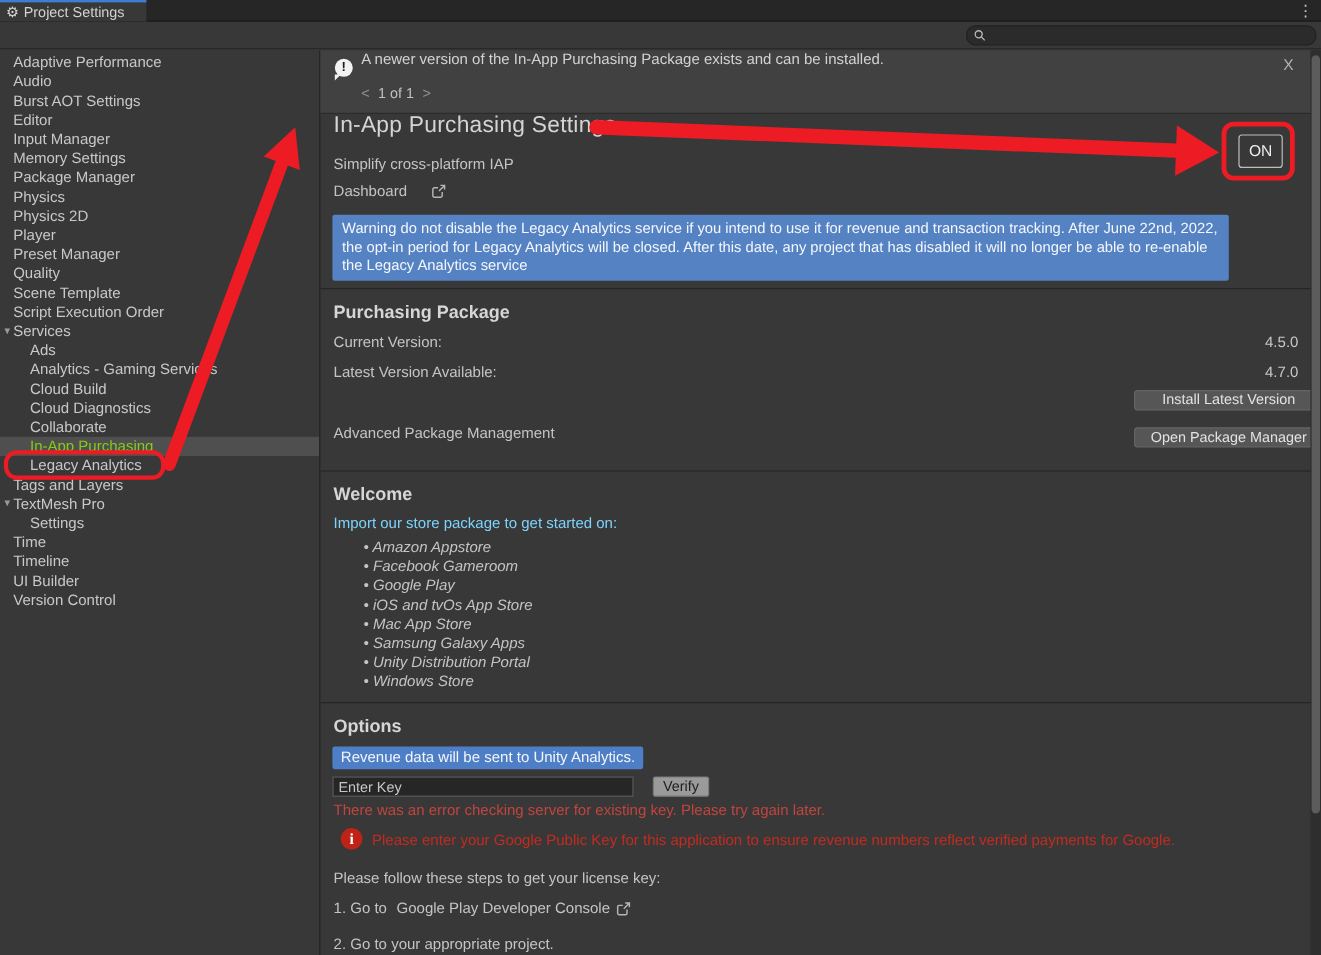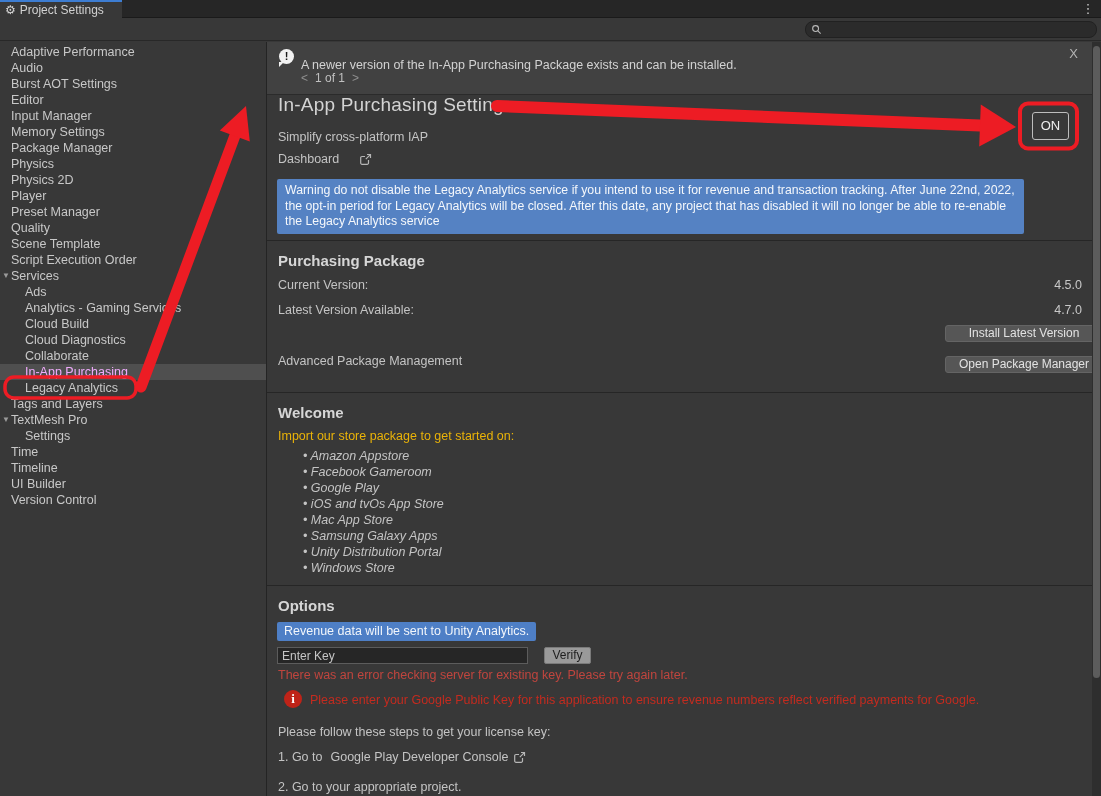--- a/index.html
+++ b/index.html
@@ -15,53 +15,53 @@
 
   
   #toolbar { position:absolute; left:0; top:19px; width:1101px; height:22px; background:#383838; border-bottom:1px solid #282828; }
   #search-field { position:absolute; left:805px; top:2px; width:292px; height:17px; background:#2b2b2b; border:1px solid #212121; border-radius:8px; display:flex; align-items:center; padding:0 5px; }
   #search-field input { flex:1; background:transparent; border:none; outline:none; color:#d8d8d8; font-size:11px; font-family:inherit; }
 
   
   #sidebar { position:absolute; left:0; top:42px; width:266px; height:754px; background:#383838; padding-top:2px; }
   .side-item { position:relative; height:16px; line-height:16px; font-size:12.5px; color:#c8c8c8; padding-left:11px; white-space:nowrap; cursor:default; }
   .side-item.child { padding-left:25px; }
-  .side-item.selected { background:#4f4f4f; color:#f0abfc;text-decoration:underline; }
+  .side-item.selected { background:#4f4f4f; color:#84cc16;text-decoration:underline; }
   .side-item .foldout { position:absolute; left:1px; top:0; font-size:8px; color:#9a9a9a; width:10px; text-align:center; }
 
   
   #main { position:absolute; left:266px; top:42px; width:835px; height:754px; background:#383838; border-left:1px solid #242424; }
   .divider { position:absolute; left:0; width:826px; height:1px; background:#262626; }
 
   
   #notif { position:absolute; left:0; top:0; width:826px; height:53px; background:#414141; border-bottom:1px solid #2b2b2b; }
   #notif-icon { position:absolute; left:12px; top:7px; width:15px; height:15px; background:#f2f2f2; border-radius:50%; color:#1b1b1b; font-weight:bold; font-size:11px; text-align:center; line-height:15px; }
   #notif-icon::after { content:""; position:absolute; left:0px; bottom:-3px; border-top:5px solid #f2f2f2; border-right:5px solid transparent; }
-  #notif-msg { position:absolute; left:34px; top:16px; font-size:12.5px; color:#d2d2d2; white-space:nowrap; }
+  #notif-msg { position:absolute; left:34px; top:0; font-size:12.5px; color:#d2d2d2; white-space:nowrap; }
   #notif-pager { position:absolute; left:34px; top:29px; font-size:12px; color:#c0c0c0; display:flex; gap:7px; }
   #notif-pager .pg-btn { color:#8f8f8f; cursor:default; }
   #notif-close { position:absolute; right:15px; top:4px; font-size:13px; color:#b4b4b4; cursor:default; }
 
   
   #page-title { position:absolute; left:11px; top:52px; font-size:19px; color:#d4d4d4; letter-spacing:0.2px; }
   #page-subtitle { position:absolute; left:11px; top:88px; font-size:12.5px; color:#c4c4c4; }
   #dashboard-link { position:absolute; left:11px; top:110px; display:flex; align-items:center; gap:20px; font-size:12.5px; color:#c4c4c4; cursor:default; }
   #iap-toggle { position:absolute; left:765px; top:70px; width:37px; height:28px; border:1px solid #bdbdbd; border-radius:3px; background:transparent; color:#efefef; font-size:13px; text-align:center; line-height:26px; }
 
   
   #legacy-warning { position:absolute; left:10px; top:137px; width:747px; background:#5582c3; border-radius:2px; color:#f4f7fb; font-size:12.3px; line-height:15.5px; padding:4px 8px; }
 
   
   .sec-title { position:absolute; left:11px; font-size:15px; font-weight:bold; color:#d6d6d6; }
   .field-label { position:absolute; left:11px; font-size:12.5px; color:#c4c4c4; }
   .field-value { position:absolute; right:19px; font-size:12.5px; color:#c8c8c8; }
   .u-btn { position:absolute; left:678px; width:158px; height:17px; background:#565656; border:1px solid #646464; border-radius:3px; color:#e2e2e2; font-size:12px; text-align:center; line-height:15px; cursor:default; }
 
   
-  #welcome-intro { position:absolute; left:11px; top:387px; font-size:12.5px; color:#eab308; }
+  #welcome-intro { position:absolute; left:11px; top:387px; font-size:12.5px; color:#7dd3fc; }
   #store-list { position:absolute; left:36px; top:406px;font-style:italic; }
   .store-item { height:16px; line-height:16px; font-size:12.5px; color:#c4c4c4; }
   .store-item::before { content:"• "; color:#c4c4c4; }
 
   
   #analytics-chip { position:absolute; left:10px; top:580px; background:#4e7fc6; color:#f2f6fb; font-size:12.5px; padding:2px 7px 3px 7px; border-radius:2px; white-space:nowrap; }
   #key-input { position:absolute; left:10px; top:605px; width:251px; height:17px; background:#262626; border:1px solid #5c5c5c; color:#cfcfcf; font-size:12px; padding:0 4px; font-family:inherit; outline:none; }
   #key-input::placeholder { color:#c6c6c6; opacity:1; }
   #verify-btn { position:absolute; left:277px; top:605px; width:47px; height:17px; background:#9a9a9a; border:1px solid #7a7a7a; border-radius:2px; color:#1e1e1e; font-size:12px; text-align:center; line-height:15px; cursor:default; }
   #key-error { position:absolute; left:11px; top:626px; font-size:12.5px; color:#c0453e; white-space:nowrap; }

